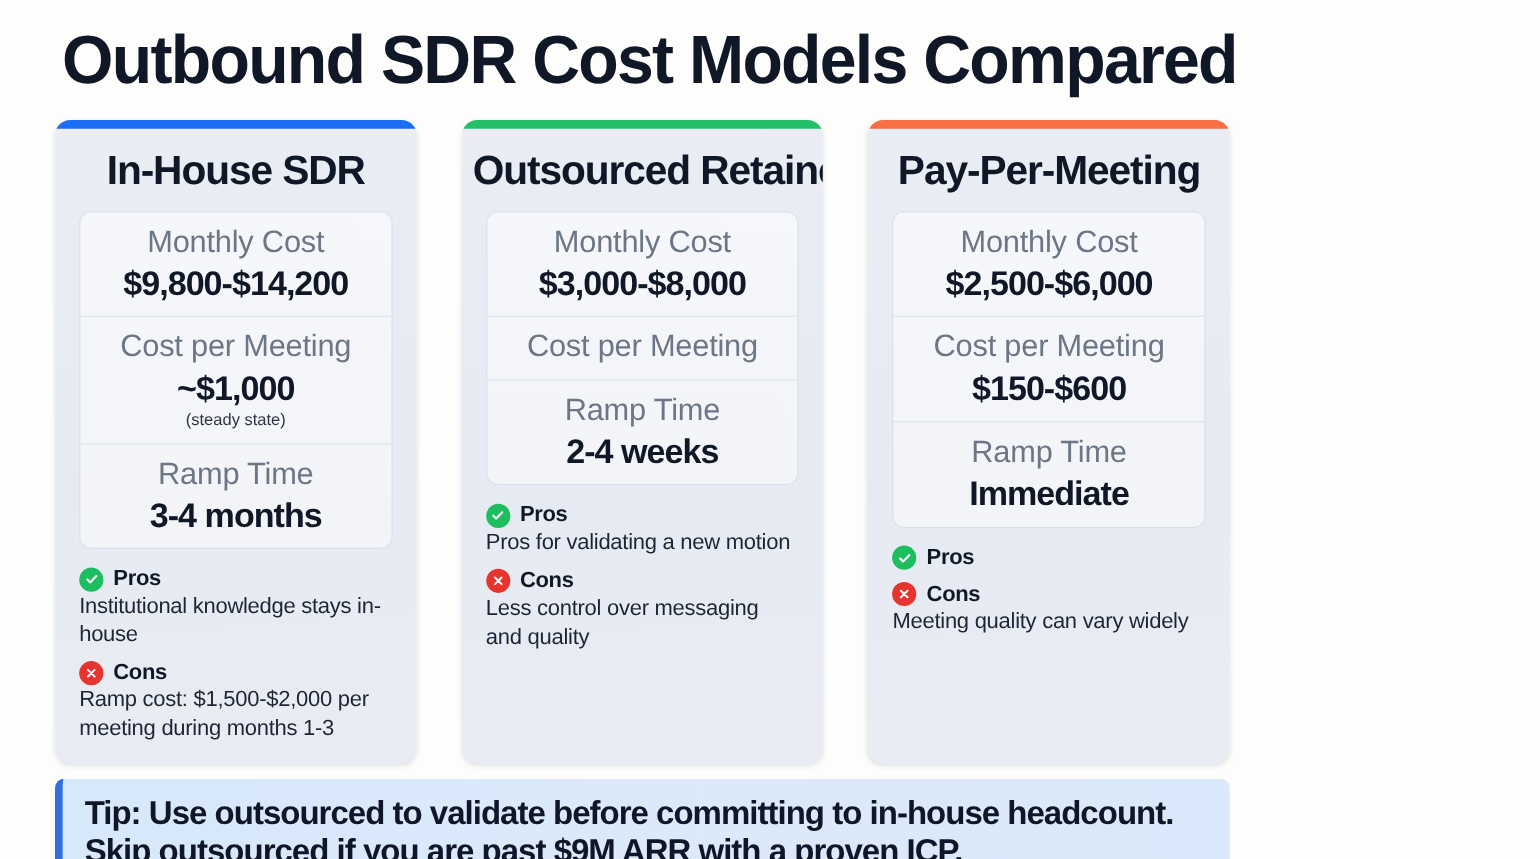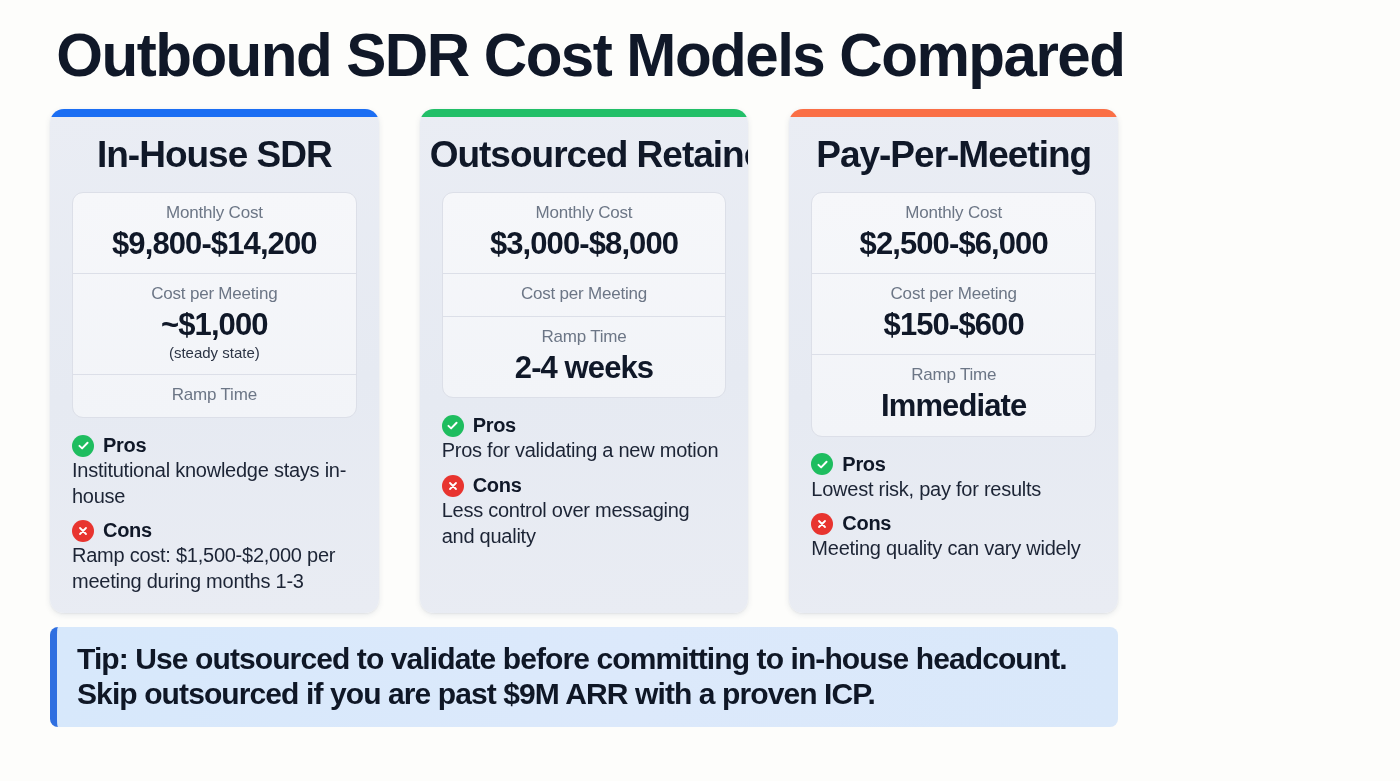--- a/index.html
+++ b/index.html
@@ -63,21 +63,21 @@
     border-radius:11px;
     overflow:hidden;
   }
   .stat-row {
     padding:9px 10px 11px;
     text-align:center;
     border-bottom:1px solid #dcdfe8;
   }
   .stat-row:last-child { border-bottom:none; }
   .stat-label {
-    font-size:17px;
+    font-size:28px;
     color:#6c7686;
     line-height:1.3;
     letter-spacing:-0.2px;
   }
   .stat-value {
     font-size:31px;
     font-weight:700;
     color:#101828;
     letter-spacing:-0.9px;
     line-height:1.2;
@@ -152,20 +152,21 @@
           <div class="stat-label">Monthly Cost</div>
           <div class="stat-value">$9,800-$14,200</div>
         </div>
         <div class="stat-row">
           <div class="stat-label">Cost per Meeting</div>
           <div class="stat-value">~$1,000</div>
           <div class="stat-note">(steady state)</div>
         </div>
         <div class="stat-row">
           <div class="stat-label">Ramp Time</div>
+          <div class="stat-value">3-4 months</div>
         </div>
       </div>
       <div class="pc-list">
         <div class="pc-block">
           <div class="pc-head">
             <span class="pc-icon pros" style="background: rgb(30, 189, 95);">
               <svg width="13" height="13" viewBox="0 0 16 16">
                   <path d="M3 8.4 L6.3 11.6 L13 4.6" stroke="#ffffff" stroke-width="2.4" fill="none" stroke-linecap="round" stroke-linejoin="round"></path>
                 </svg>
             </span>
@@ -249,21 +250,20 @@
       <div class="pc-list">
         <div class="pc-block">
           <div class="pc-head">
             <span class="pc-icon pros" style="background: rgb(30, 189, 95);">
               <svg width="13" height="13" viewBox="0 0 16 16">
                   <path d="M3 8.4 L6.3 11.6 L13 4.6" stroke="#ffffff" stroke-width="2.4" fill="none" stroke-linecap="round" stroke-linejoin="round"></path>
                 </svg>
             </span>
             <span class="pc-title">Pros</span>
           </div>
-          <div class="pc-text">Lowest risk, pay for results</div>
         </div>
         <div class="pc-block">
           <div class="pc-head">
             <span class="pc-icon cons" style="background: rgb(232, 52, 47);">
               <svg width="12" height="12" viewBox="0 0 16 16">
                   <path d="M4 4 L12 12 M12 4 L4 12" stroke="#ffffff" stroke-width="2.4" fill="none" stroke-linecap="round"></path>
                 </svg>
             </span>
             <span class="pc-title">Cons</span>
           </div>

